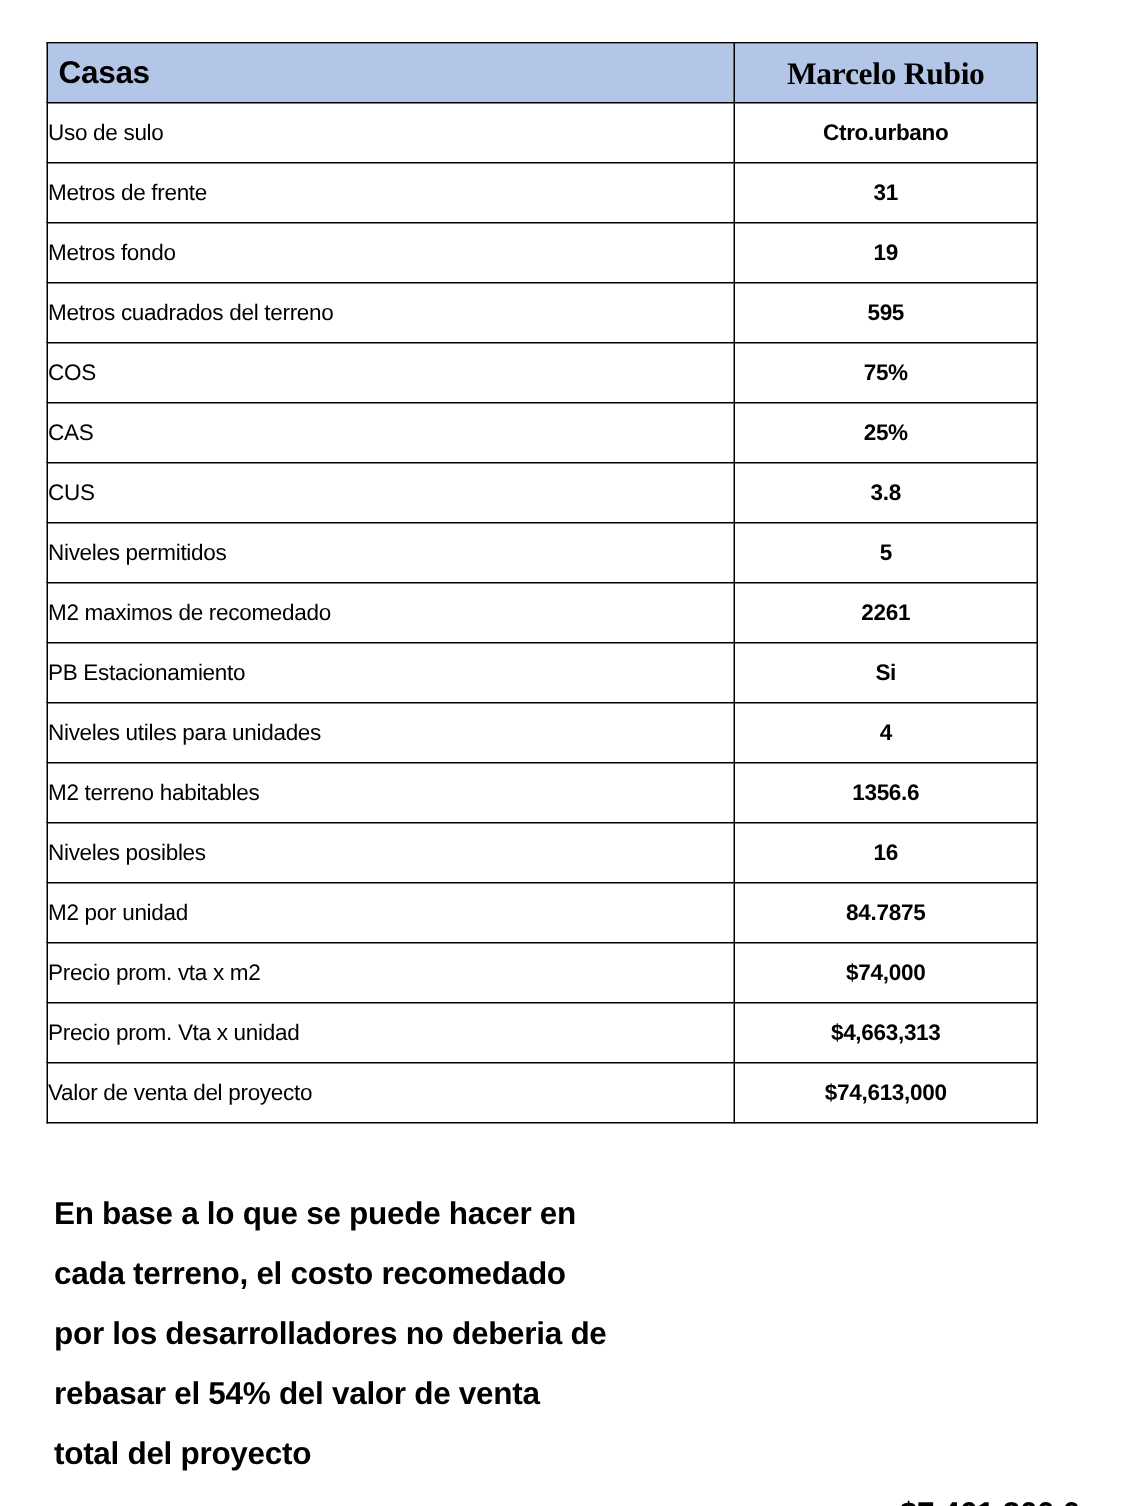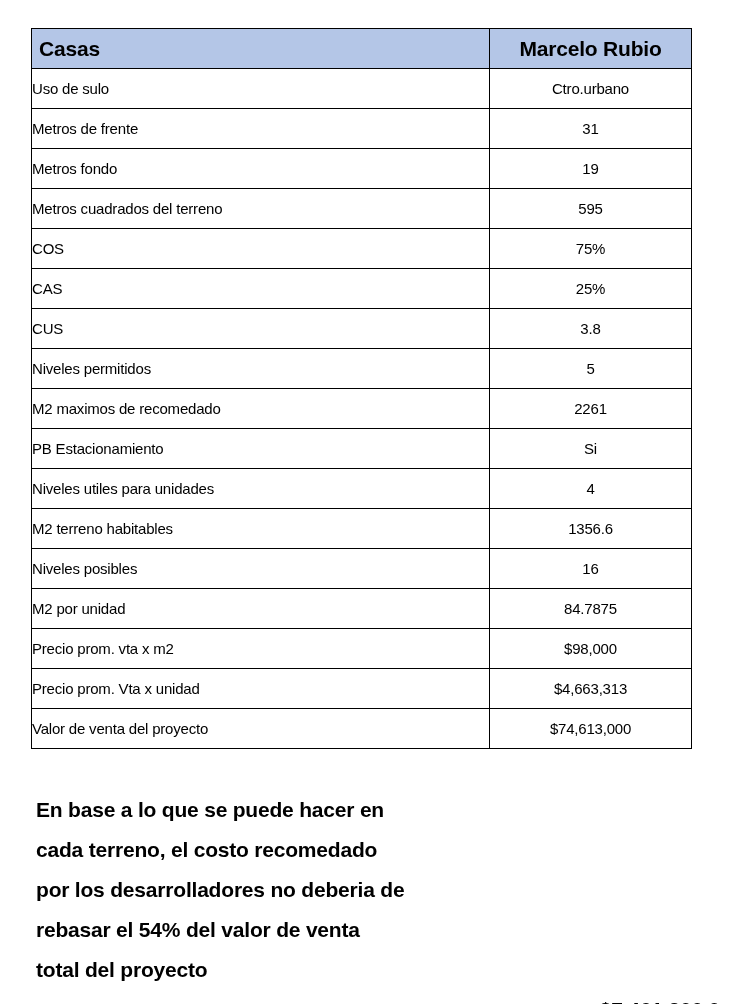--- a/index.html
+++ b/index.html
@@ -52,31 +52,31 @@
   }
 
   .cell-label {
     text-align: left;
     padding-left: 7px;
     font-weight: 400;
     letter-spacing: -0.2px;
   }
   .cell-value {
     text-align: center;
-    font-weight: 400;
+    font-weight: 700;
     letter-spacing: -0.2px;
   }
 
   .data-table thead th {
     background: #b4c6e7;
     font-weight: 700;
     font-size: 21px;
   }
   .data-table thead th.cell-label { text-align: left; padding-left: 7px; }
-  .data-table thead th.cell-value { text-align: center; }
+  .data-table thead th.cell-value { text-align: center; font-family: Liberation Serif, serif; }
 
   
   .note {
     position: absolute;
     left: 36px;
     top: 790px;
     width: 690px;
   }
   .note-line {
     font-size: 21px;
@@ -169,21 +169,21 @@
         <tr>
           <td class="cell-label">Niveles posibles</td>
           <td class="cell-value">16</td>
         </tr>
         <tr>
           <td class="cell-label">M2 por unidad</td>
           <td class="cell-value">84.7875</td>
         </tr>
         <tr>
           <td class="cell-label">Precio prom. vta x m2</td>
-          <td class="cell-value">$98,000</td>
+          <td class="cell-value">$74,000</td>
         </tr>
         <tr>
           <td class="cell-label">Precio prom. Vta x unidad</td>
           <td class="cell-value">$4,663,313</td>
         </tr>
         <tr>
           <td class="cell-label">Valor de venta del proyecto</td>
           <td class="cell-value">$74,613,000</td>
         </tr>
       </tbody>

